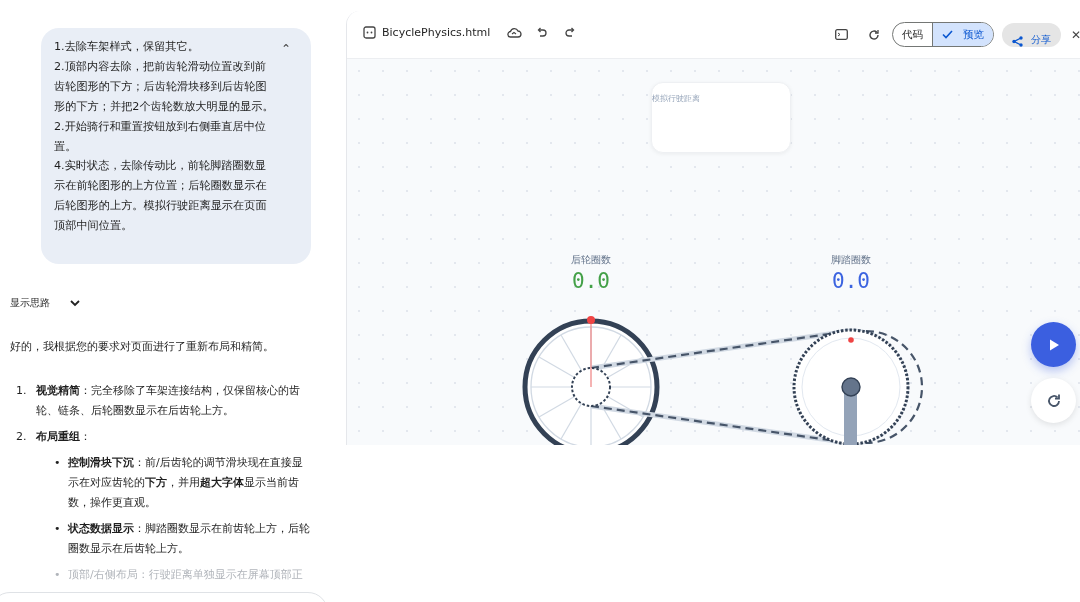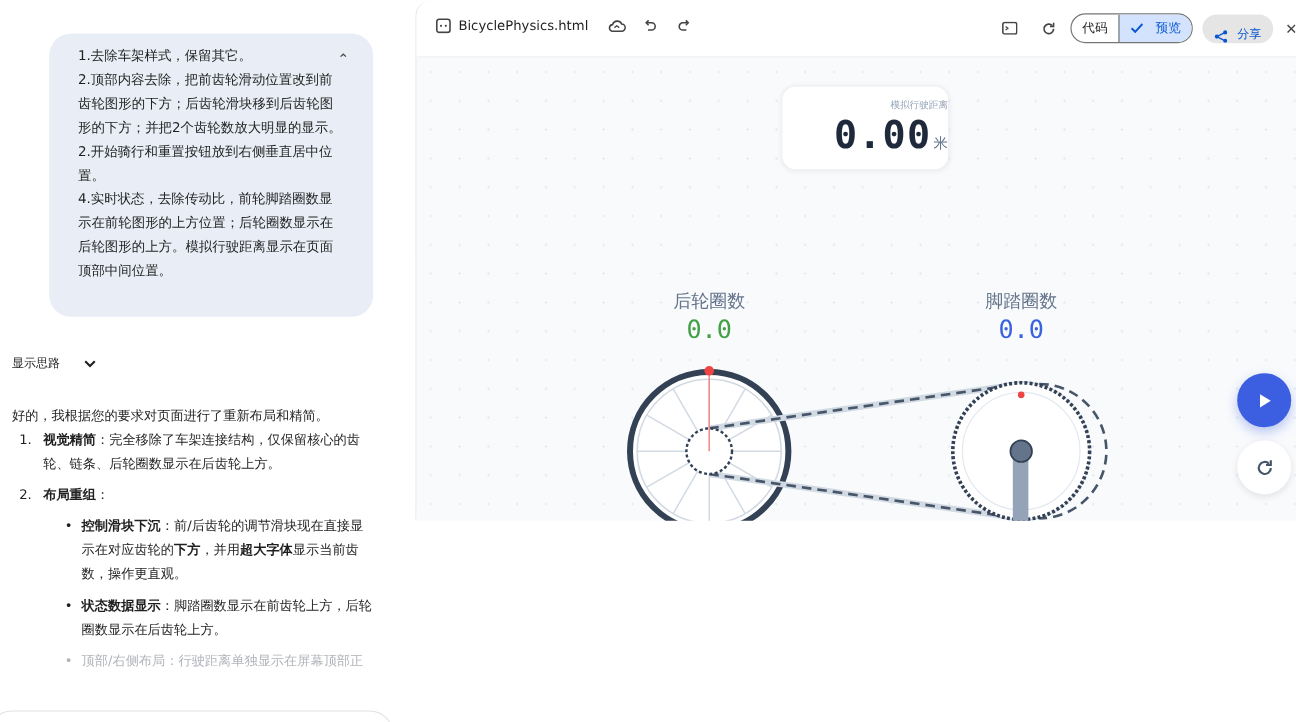--- a/index.html
+++ b/index.html
@@ -1,54 +1,54 @@
 <!DOCTYPE html>
 <html><head>
 <meta charset="utf-8">
 <style>
 *{box-sizing:border-box;margin:0;padding:0}
 html,body{width:1080px;height:602px;overflow:hidden;background:#fff;font-family:"DejaVu Sans","Liberation Sans",sans-serif;color:#1f1f1f}
 .left{position:absolute;left:0;top:0;width:346px;height:602px;background:#fff;overflow:hidden}
-.bubble{position:absolute;left:41px;top:28px;width:270px;height:236px;background:#e9eef6;border-radius:18px;padding:9px 12px 0 24px;font-size:11.2px;line-height:19.9px;color:#1f1f1f}
+.bubble{position:absolute;left:41px;top:28px;width:270px;height:236px;background:#e9eef6;border-radius:18px;padding:9px 12px 0 13px;font-size:11.2px;line-height:19.9px;color:#1f1f1f}
 .bubble p{white-space:pre-wrap;width:220px}
 .caret{position:absolute;right:20px;top:12px;font-size:12px;color:#444}
 .thoughts{position:absolute;left:10px;top:296px;font-size:10px;color:#1f1f1f;display:flex;align-items:center;gap:20px}
 .thoughts .chev{font-size:10px}
 .resp{position:absolute;left:10px;top:337px;width:300px;font-size:11px;line-height:20px;color:#1f1f1f}
-.resp .p1{margin-bottom:0}
+.resp .p1{margin-bottom:24px}
 .resp .h{font-weight:bold;margin-bottom:6px}
 .ol-item{display:flex;margin-bottom:6px}
 .ol-item .num{width:26px;padding-left:6px;flex:none}
 .ol-item .txt{flex:1}
 .ul-item{display:flex;margin-bottom:6px;padding-left:38px}
 .ul-item .dot{width:20px;flex:none;padding-left:6px}
 .ul-item .txt{flex:1}
 b{font-weight:bold}
 .faded{color:#b0b4ba}
 .inputbar{position:absolute;left:-10px;top:592px;width:338px;height:40px;border:1px solid #dfe2e6;border-radius:20px;background:#fff}
 
-.right{position:absolute;left:346px;top:0;width:734px;height:434px;background:#f8fafc;border-left:1px solid #e5e7eb;border-top-left-radius:14px;overflow:hidden;
+.right{position:absolute;left:346px;top:11px;width:734px;height:434px;background:#f8fafc;border-left:1px solid #e5e7eb;border-top-left-radius:14px;overflow:hidden;
  background-image:radial-gradient(#e3e7ee 0.8px,transparent 0.9px);background-size:24px 24px}
 .topbar{position:absolute;left:0;top:0;width:734px;height:48px;background:#fff;border-bottom:1px solid #eceef1;display:flex;align-items:center}
 .tb-left{display:flex;align-items:center;gap:0;position:absolute;left:16px;top:15px}
 .fname{font-size:11px;color:#1f1f1f;margin-left:6px;margin-right:16px}
 .tb-right{position:absolute;right:0;top:11px;display:flex;align-items:center}
 .seg{display:flex;border:1px solid #747775;border-radius:14px;height:25px;overflow:hidden;margin-left:12px}
 .seg div{font-size:10.5px;display:flex;align-items:center;padding:0 9px}
 .seg .on{background:#d3e3fd;color:#0b57d0;border-left:1px solid #747775;gap:10px}
 .share{margin-left:8px;background:#e5e5e5;border-radius:14px;height:24px;display:flex;align-items:flex-end;padding:0 10px;font-size:10px;color:#0b57d0;gap:8px}
 .closex{margin-left:10px;font-size:12px;color:#444}
 
-.distcard{position:absolute;left:304px;top:71px;width:140px;height:71px;background:#fff;border-radius:12px;box-shadow:0 1px 4px rgba(0,0,0,.06);border:1px solid #eef0f3;text-align:right}
+.distcard{position:absolute;left:304px;top:71px;width:140px;height:71px;background:#fff;border-radius:12px;box-shadow:0 1px 4px rgba(0,0,0,.06);border:1px solid #eef0f3;text-align:left}
 .distlabel{font-size:8px;color:#94a3b8;margin-top:10px}
 .distval{font-family:"DejaVu Sans Mono","Liberation Mono",monospace;font-weight:bold;font-size:32px;color:#1e293b;letter-spacing:1px;display:inline-block;margin-top:0}
 .distunit{font-size:12px;color:#64748b;margin-left:2px}
 
 .stat{position:absolute;text-align:center;width:80px}
-.stat .lbl{font-size:15px;color:#64748b}
+.stat .lbl{font-size:10px;color:#64748b}
 .stat .val{font-family:"DejaVu Sans Mono","Liberation Mono",monospace;font-weight:normal;font-size:21px;margin-top:2px}
 
 .scene{position:absolute;left:0;top:0}
 
 .gearcard{position:absolute;width:148px;height:88px;background:#fff;border-radius:10px;border:1px solid #f0f2f5;text-align:left}
 .gearcard .num{font-size:32px;color:#1e293b;margin-top:12px;line-height:34px}
 .gearcard .glabel{font-size:9px;color:#94a3b8;margin-top:2px;letter-spacing:1px}
 .slider{position:absolute;left:13px;bottom:10px;width:122px;height:5px;background:#cbd5e1;border-radius:3px}
 .thumb{position:absolute;top:-6px;width:16px;height:16px;border-radius:50%;background:#3b82f6;border:2px solid #fff;box-shadow:0 1px 3px rgba(0,0,0,.3)}
 
@@ -148,21 +148,20 @@
             <path d="M2 5.5 L9 2 M2 5.5 L9 9" stroke="#0b57d0" stroke-width="1.2"></path>
           </svg>
         <span>分享</span>
       </div>
       <span class="closex">✕</span>
     </div>
   </div>
 
   <div class="distcard">
     <div class="distlabel">模拟行驶距离</div>
-    <div><span class="distval">0.00</span><span class="distunit">米</span></div>
   </div>
 
   <div class="stat" style="left:204px;top:242px">
     <div class="lbl">后轮圈数</div>
     <div class="val" style="color:#43a047">0.0</div>
   </div>
   <div class="stat" style="left:464px;top:242px">
     <div class="lbl">脚踏圈数</div>
     <div class="val" style="color:#3b63e0">0.0</div>
   </div>

